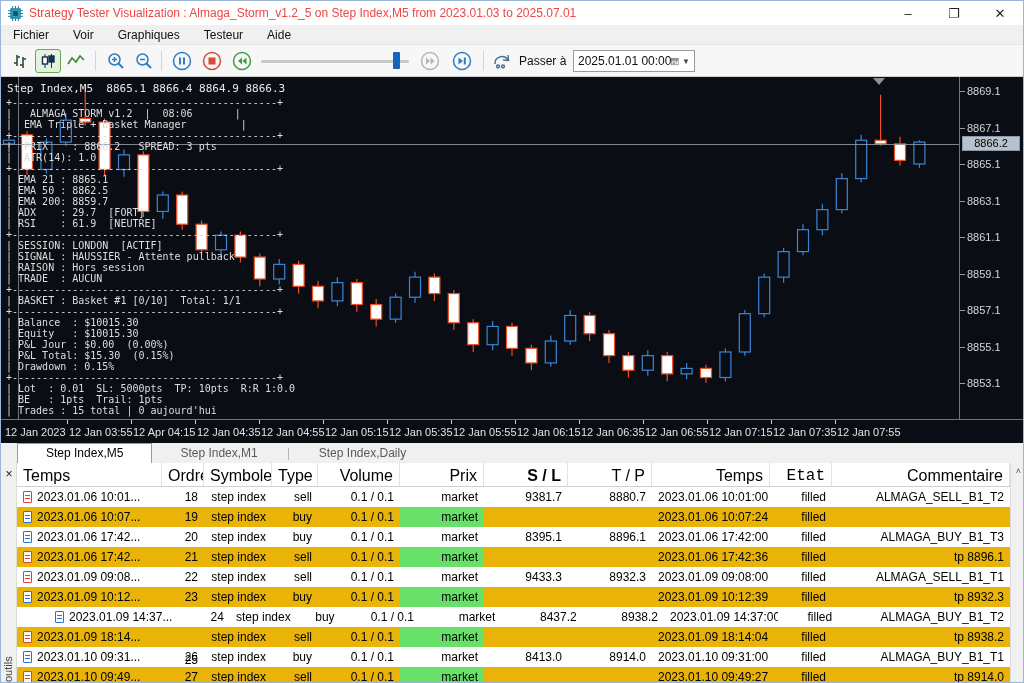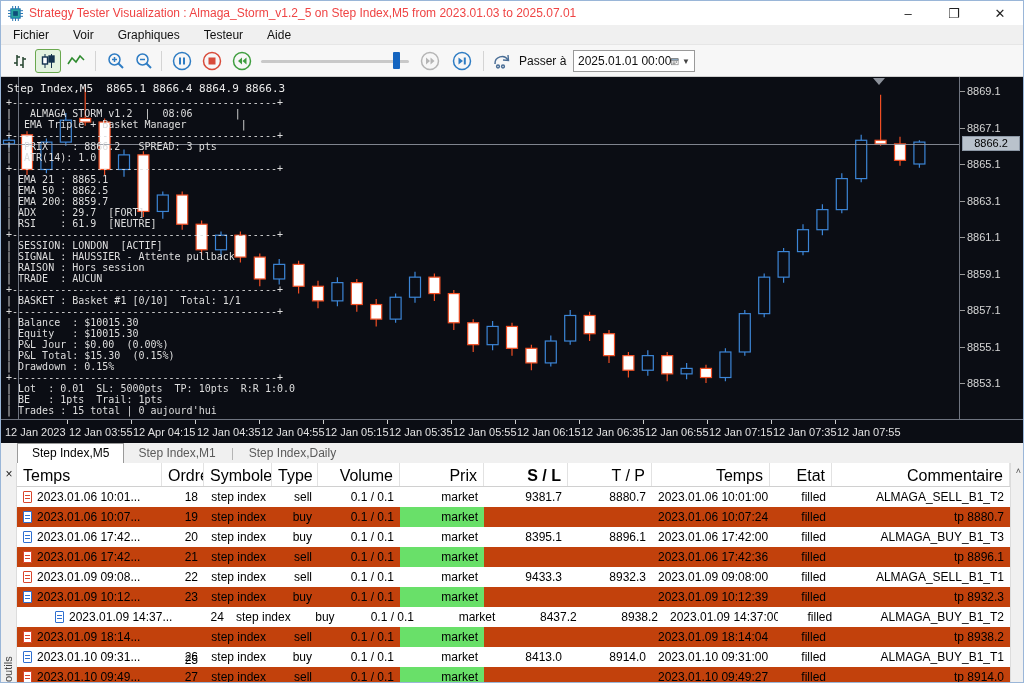--- a/index.html
+++ b/index.html
@@ -41,34 +41,34 @@
   #paxis{position:absolute;left:958px;top:0;width:66px;height:342px;background:#0b0d14;border-left:1px solid #6f7480}
   .ptick{position:absolute;left:7px;font-size:11px;color:#d6d6d6;font-family:"Liberation Sans",sans-serif}
   .pdash{position:absolute;left:0;width:5px;height:1px;background:#9a9a9a}
   #pbadge{position:absolute;left:2px;width:58px;height:15px;background:#b9c2cc;border:1px solid #8d98a6;color:#000;font-size:11px;text-align:center;line-height:13px}
   #taxis{position:absolute;left:0;top:342px;width:1024px;height:24px;background:#0b0d14;border-top:1px solid #6f7480}
   .tlabel{position:absolute;top:6px;font-size:11px;color:#e2e2e2;white-space:nowrap}
   .ttick{position:absolute;top:0;width:1px;height:4px;background:#cfcfcf}
 
   
   #tabrow{position:absolute;top:442px;left:0;width:1024px;height:20px;background:#f0f0f0;display:flex;align-items:flex-end}
-  .tab{height:19px;line-height:18px;padding:0 14px;font-size:12px;color:#5a5a5a;white-space:nowrap}
+  .tab{height:19px;line-height:18px;padding:0 28px;font-size:12px;color:#5a5a5a;white-space:nowrap}
   .tab.active{background:#fff;border:1px solid #9a9a9a;border-bottom:none;color:#000;height:20px;margin-left:16px}
   .tabdiv{width:1px;height:12px;background:#b5b5b5;margin:0 2px 3px 2px}
 
   
   #tablewrap{position:absolute;top:462px;left:0;width:1024px;height:221px;background:#fff;overflow:hidden}
   #strip{position:absolute;left:0;top:0;width:16px;height:221px;background:#f0f0f0;border-right:1px solid #dcdcdc}
   #strip-close{position:absolute;left:0;top:5px;width:16px;text-align:center;font-size:12px;color:#222;line-height:12px}
   #strip-label{position:absolute;left:1px;bottom:2px;width:14px;height:60px;writing-mode:vertical-rl;transform:rotate(180deg);font-size:11px;color:#444;text-align:left}
   #grid{position:absolute;left:16px;top:0;width:993px;height:221px}
   .hrow{display:flex;height:24px;background:#fff;border-bottom:1px solid #d0d0d0}
   .hcell{font-size:16px;color:#000;padding:4px 6px 0 6px;border-right:1px solid #e2e2e2;white-space:nowrap;overflow:hidden}
   .drow{display:flex;height:20px;background:#fff;align-items:center}
-  .drow.alt{background:#c2410c}
+  .drow.alt{background:#eab308}
   .dcell{font-size:12px;color:#000;padding:0 6px;white-space:nowrap;overflow:hidden;height:20px;line-height:20px}
   .dcell.green{background:#69e069}
   .al{text-align:left}.ar{text-align:right}
   .doc{display:inline-block;width:9px;height:12px;border:1px solid;background:#fff;border-radius:1px;margin-right:5px;vertical-align:-2px;position:relative}
   .doc i{position:absolute;left:1px;right:1px;height:1px}
   .doc i:nth-child(1){top:3px}.doc i:nth-child(2){top:6px}
   .doc.buy{border-color:#2f6fd0}.doc.buy i{background:#2f6fd0}
   .doc.sell{border-color:#d9452c}.doc.sell i{background:#d9452c}
   #vscroll{position:absolute;right:0;top:0;width:15px;height:221px;background:#f0f0f0;border-left:1px solid #dcdcdc}
   #vscroll .up{display:block;width:15px;height:16px;text-align:center;font-size:9px;color:#555;line-height:16px}
@@ -417,21 +417,21 @@
         <div class="hrow">
           <div class="hcell al" style="width: 145px;">Temps</div>
           <div class="hcell ar" style="width: 42px;">Ordre</div>
           <div class="hcell ar" style="width: 68px;">Symbole</div>
           <div class="hcell ar" style="width: 46px;">Type</div>
           <div class="hcell ar" style="width: 82px;">Volume</div>
           <div class="hcell ar" style="width: 84px;">Prix</div>
           <div class="hcell ar" style="width: 84px; font-weight: bold;">S / L</div>
           <div class="hcell ar" style="width: 84px;">T / P</div>
           <div class="hcell ar" style="width: 118px;">Temps</div>
-          <div class="hcell ar" style="width: 62px;">Etat</div>
+          <div class="hcell ar" style="width: 62px; font-family: Liberation Mono, monospace;">Etat</div>
           <div class="hcell ar" style="width: 178px;">Commentaire</div>
         </div>
         <div class="drow">
           <div class="dcell al" style="width: 145px;"><span class="doc sell"><i></i><i></i></span>2023.01.06 10:01...</div>
           <div class="dcell ar" style="width: 42px;">18</div>
           <div class="dcell ar" style="width: 68px;">step index</div>
           <div class="dcell ar" style="width: 46px;">sell</div>
           <div class="dcell ar" style="width: 82px;">0.1 / 0.1</div>
           <div class="dcell ar" style="width: 84px;">market</div>
           <div class="dcell ar" style="width: 84px;">9381.7</div>
@@ -444,21 +444,20 @@
           <div class="dcell al" style="width: 145px;"><span class="doc buy"><i></i><i></i></span>2023.01.06 10:07...</div>
           <div class="dcell ar" style="width: 42px;">19</div>
           <div class="dcell ar" style="width: 68px;">step index</div>
           <div class="dcell ar" style="width: 46px;">buy</div>
           <div class="dcell ar" style="width: 82px;">0.1 / 0.1</div>
           <div class="dcell ar green" style="width: 84px;">market</div>
           <div class="dcell ar" style="width: 84px;"></div>
           <div class="dcell ar" style="width: 84px;"></div>
           <div class="dcell ar" style="width: 118px;">2023.01.06 10:07:24</div>
           <div class="dcell ar" style="width: 62px;">filled</div>
-          <div class="dcell ar" style="width: 178px;">tp 8880.7</div>
         </div>
         <div class="drow">
           <div class="dcell al" style="width: 145px;"><span class="doc buy"><i></i><i></i></span>2023.01.06 17:42...</div>
           <div class="dcell ar" style="width: 42px;">20</div>
           <div class="dcell ar" style="width: 68px;">step index</div>
           <div class="dcell ar" style="width: 46px;">buy</div>
           <div class="dcell ar" style="width: 82px;">0.1 / 0.1</div>
           <div class="dcell ar" style="width: 84px;">market</div>
           <div class="dcell ar" style="width: 84px;">8395.1</div>
           <div class="dcell ar" style="width: 84px;">8896.1</div>

